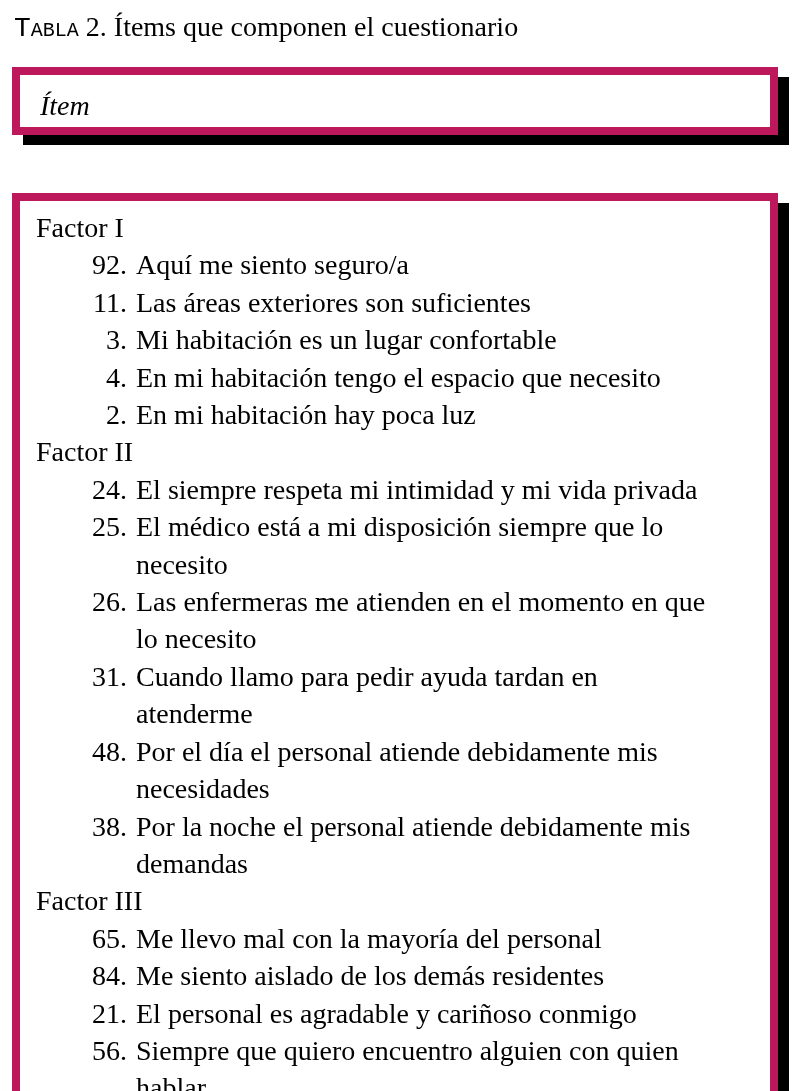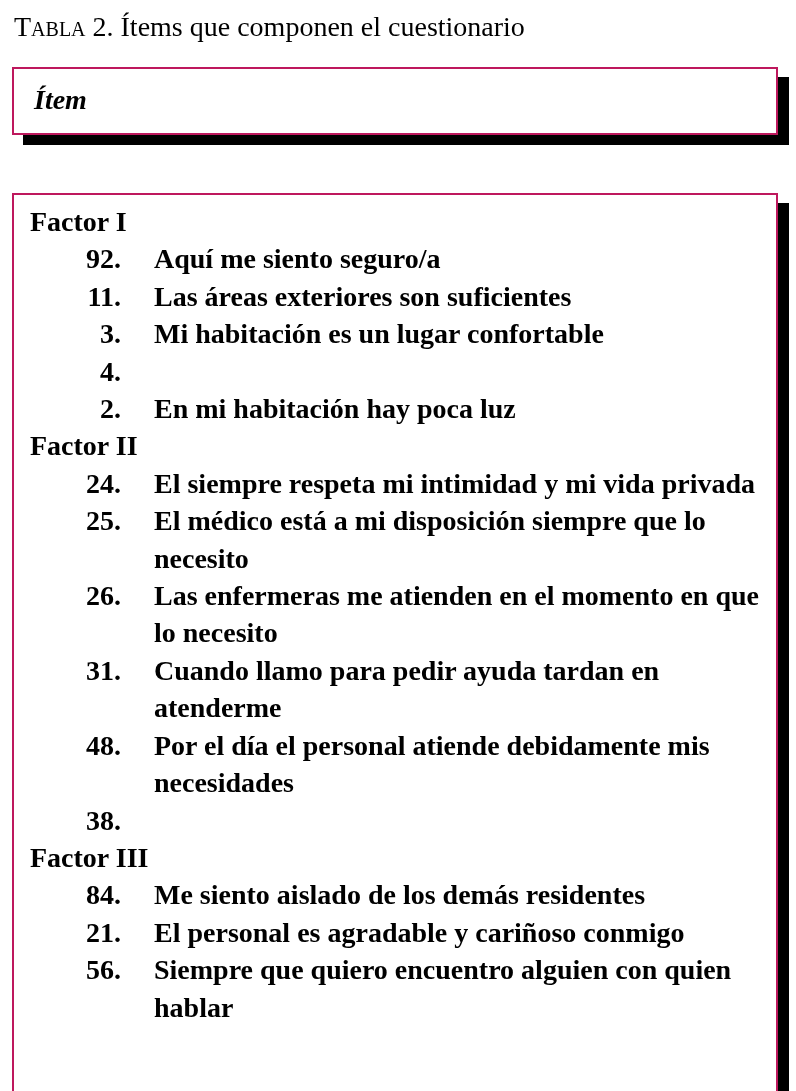--- a/index.html
+++ b/index.html
@@ -18,30 +18,30 @@
   .doc-title {
     position: absolute;
     left: 14px;
     top: 10px;
     font-size: 28px;
     line-height: 34px;
     white-space: nowrap;
   }
   .doc-title .smallcaps {
     font-variant: small-caps;
+    font-family: Liberation Mono, monospace;
   }
   .box {
     position: absolute;
     left: 12px;
     width: 766px;
     box-sizing: border-box;
-    border: 2px solid #be185d;
+    border: 8px solid #be185d;
     background: #ffffff;
     box-shadow: 11px 10px 0 #000000;
-    font-weight: bold;
   }
   .header-box {
     top: 67px;
     height: 68px;
     padding: 14px 0 0 20px;
   }
   .header-label {
     font-style: italic;
     font-size: 28px;
     line-height: 34px;
@@ -53,21 +53,20 @@
     margin-top: 36px;
   }
   .factor-heading {
     font-size: 28px;
     line-height: 37.4px;
   }
   .row {
     display: flex;
     font-size: 28px;
     line-height: 37.4px;
-    gap: 24px;
   }
   .num {
     width: 100px;
     box-sizing: border-box;
     flex: 0 0 100px;
     padding-right: 9px;
     text-align: right;
   }
   .text {
     flex: 1 1 auto;
@@ -105,20 +104,23 @@
           </div>
         </div>
         <div class="row">
           <div class="num">3.</div>
           <div class="text">
             <div class="line">Mi habitación es un lugar confortable</div>
           </div>
         </div>
         <div class="row">
           <div class="num">4.</div>
+          <div class="text">
+            <div class="line">En mi habitación tengo el espacio que necesito</div>
+          </div>
         </div>
         <div class="row">
           <div class="num">2.</div>
           <div class="text">
             <div class="line">En mi habitación hay poca luz</div>
           </div>
         </div>
       </div>
       <div>
         <div class="factor-heading">Factor II</div>
@@ -151,25 +153,35 @@
         </div>
         <div class="row">
           <div class="num">48.</div>
           <div class="text">
             <div class="line">Por el día el personal atiende debidamente mis</div>
             <div class="line">necesidades</div>
           </div>
         </div>
         <div class="row">
           <div class="num">38.</div>
+          <div class="text">
+            <div class="line">Por la noche el personal atiende debidamente mis</div>
+            <div class="line">demandas</div>
+          </div>
         </div>
       </div>
       <div>
         <div class="factor-heading">Factor III</div>
         <div class="row">
+          <div class="num">65.</div>
+          <div class="text">
+            <div class="line">Me llevo mal con la mayoría del personal</div>
+          </div>
+        </div>
+        <div class="row">
           <div class="num">84.</div>
           <div class="text">
             <div class="line">Me siento aislado de los demás residentes</div>
           </div>
         </div>
         <div class="row">
           <div class="num">21.</div>
           <div class="text">
             <div class="line">El personal es agradable y cariñoso conmigo</div>
           </div>

